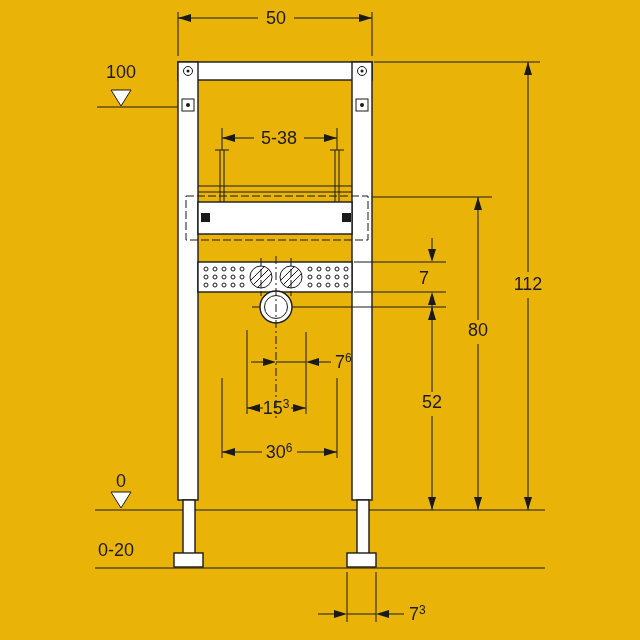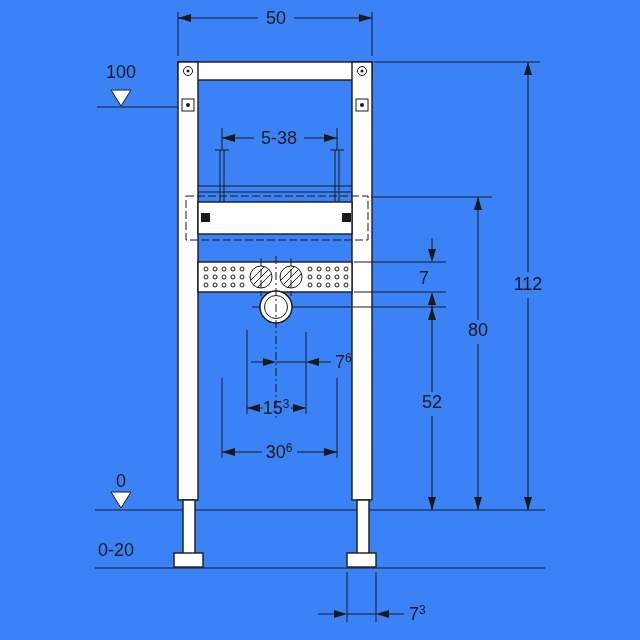--- a/index.html
+++ b/index.html
@@ -1,16 +1,16 @@
 <!DOCTYPE html>
 <html><head>
 <meta charset="utf-8">
 <style>
   html,body{margin:0;padding:0;background:#ffffff;}
-  .page{width:640px;height:640px;background:#3b82f6;position:relative;margin:0 auto;}
+  .page{width:640px;height:640px;background:#eab308;position:relative;margin:0 auto;}
   svg{display:block;}
   svg text{font-family:"Liberation Sans","DejaVu Sans",sans-serif;font-size:18px;fill:#1c1c1c;}
   .sup{font-size:12px;}
   .s{stroke:#1a1a1a;fill:none;stroke-width:1.4;}
   .t{stroke:#1a1a1a;fill:none;stroke-width:1;}
   .wf{fill:#ffffff;}
   .blk{fill:#1a1a1a;stroke:none;}
   .dsh{stroke-dasharray:8 3;}
   .cl{stroke-dasharray:8 3 2 3;}
   .hole{stroke:#1a1a1a;stroke-width:1;fill:none;}

